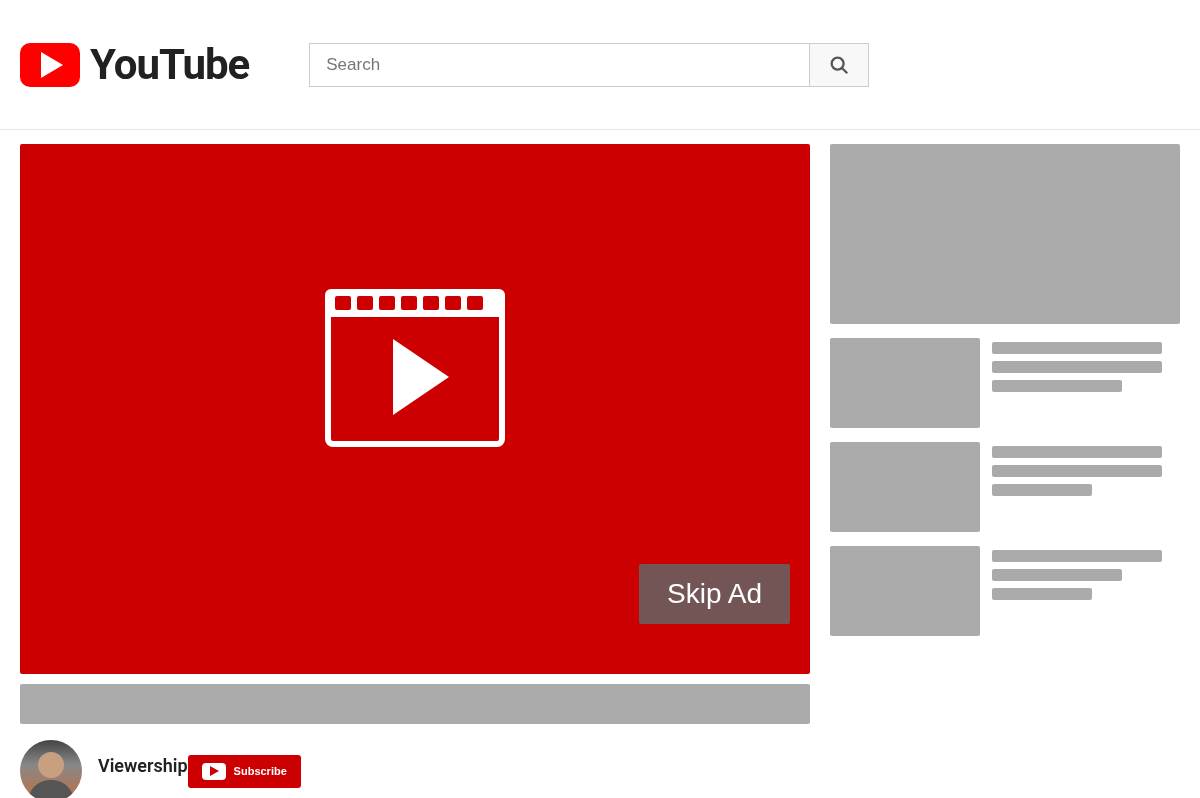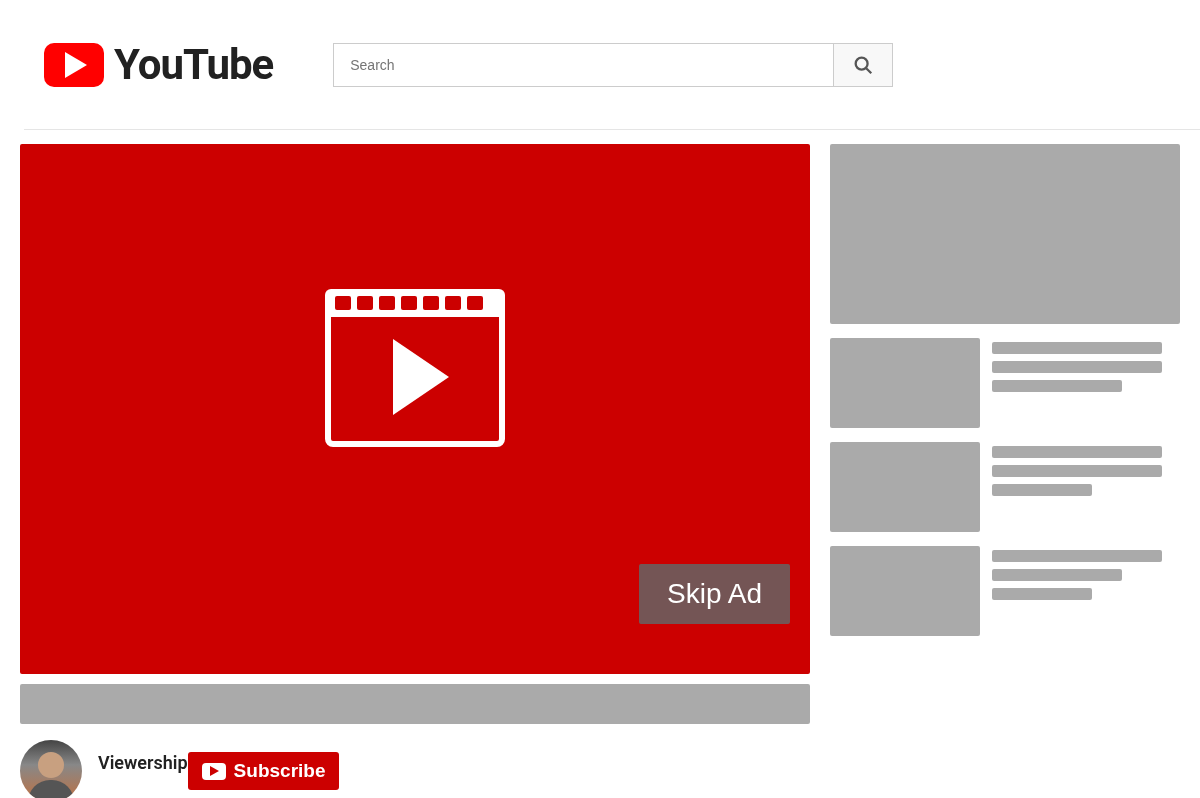--- a/index.html
+++ b/index.html
@@ -11,21 +11,20 @@
       overflow: hidden;
     }
 
     
     .header {
       display: flex;
       align-items: center;
       padding: 10px 20px;
       height: 130px;
       border-bottom: 1px solid #e5e5e5;
-      margin-left: 24px;
     }
     .logo-area {
       display: flex;
       align-items: center;
       gap: 10px;
       margin-right: 60px;
     }
     .yt-play-icon {
       width: 60px;
       height: 44px;
@@ -52,21 +51,21 @@
       display: flex;
       flex: 1;
       max-width: 560px;
     }
     .search-input {
       flex: 1;
       height: 44px;
       border: 1px solid #ccc;
       border-right: none;
       padding: 0 16px;
-      font-size: 14px;
+      font-size: 17px;
       color: #15803d;
       outline: none;
     }
     .search-button {
       width: 60px;
       height: 44px;
       background: #f8f8f8;
       border: 1px solid #ccc;
       cursor: pointer;
       display: flex;
@@ -221,21 +220,21 @@
     .subscribe-btn {
       display: flex;
       align-items: center;
       gap: 8px;
       background: #cc0000;
       color: #fff;
       border: none;
       border-radius: 3px;
       padding: 8px 14px;
       cursor: pointer;
-      font-size: 19px;
+      font-size: 11px;
       font-weight: 600;
     }
     .subscribe-yt-icon {
       width: 24px;
       height: 17px;
       background: #fff;
       border-radius: 4px;
       display: flex;
       align-items: center;
       justify-content: center;

